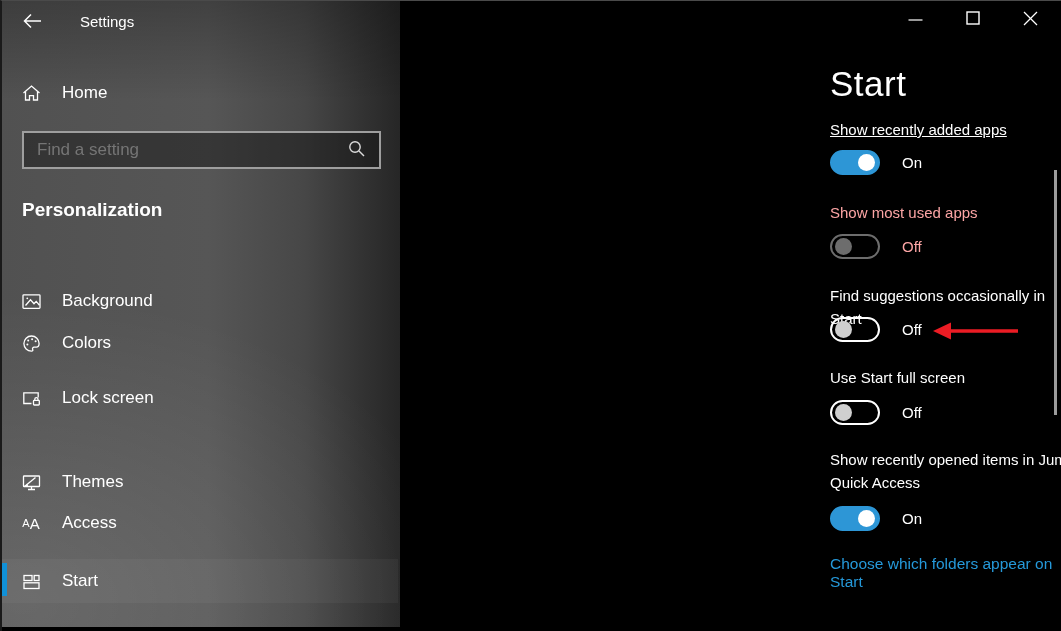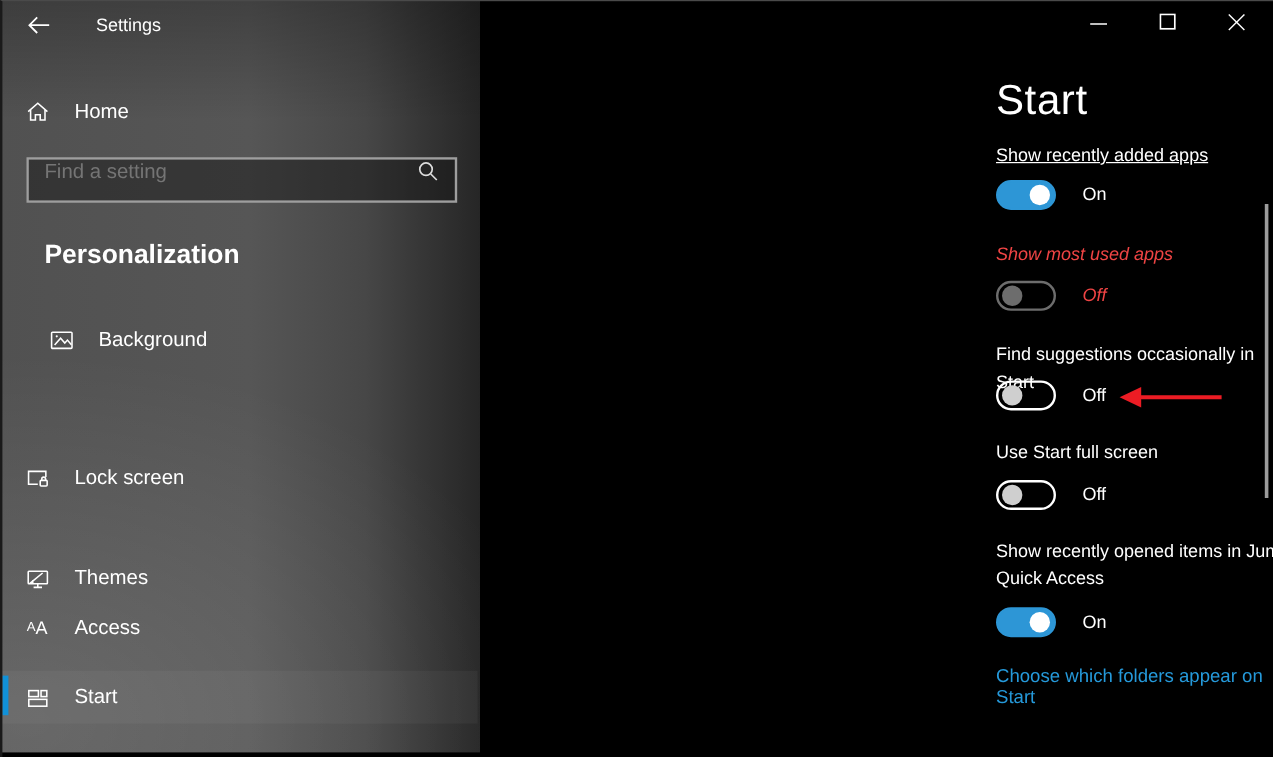--- a/index.html
+++ b/index.html
@@ -20,46 +20,46 @@
       linear-gradient(to right, #515151 0%, #565656 52%, #474747 76%, #323232 91%, #262626 100%);
   }
   .back-button{position:absolute;left:12px;top:4px;width:40px;height:34px;display:flex;align-items:center;justify-content:center;cursor:pointer;}
   .app-title{position:absolute;left:80px;top:13px;font-size:15px;color:#fff;}
   .side-row{position:absolute;left:0;width:398px;height:44px;display:flex;align-items:center;cursor:pointer;}
   .side-row .icon{position:absolute;left:20px;width:22px;height:22px;display:flex;align-items:center;justify-content:center;}
   .side-row .lbl{position:absolute;left:62px;font-size:17px;color:#fff;white-space:nowrap;}
   .row-home{top:71px;padding-left:40px;}
   .search-box{
     position:absolute;left:22px;top:131px;width:359px;height:38px;box-sizing:border-box;
-    border:2px solid #9e9e9e;background:rgba(18,18,18,0.45);display:flex;align-items:flex-start;
+    border:2px solid #9e9e9e;background:rgba(18,18,18,0.45);display:flex;align-items:center;
   }
   .search-box input{
     flex:1;background:transparent;border:none;outline:none;color:#cbcbcb;
     font-size:17px;font-family:"Liberation Sans",sans-serif;padding:0 0 0 13px;
   }
   .search-box .mag{width:26px;height:22px;margin-right:6px;flex:0 0 auto;}
-  .section-heading{position:absolute;left:22px;top:199px;font-size:22px;font-weight:bold;color:#fff;margin-left:15px;}
-  .row-background{top:261px;margin-left:20px;} .row-colors{top:321px;} .row-lockscreen{top:376px;}
+  .section-heading{position:absolute;left:22px;top:199px;font-size:19px;font-weight:bold;color:#fff;}
+  .row-background{top:279px;} .row-colors{top:321px;} .row-lockscreen{top:376px;}
   .row-themes{top:460px;} .row-fonts{top:501px;} .row-start{top:559px;}
   .row-start{background:rgba(255,255,255,0.04);}
   .accent-bar{position:absolute;left:2px;top:4px;width:5px;height:33px;background:var(--selbar,#1191d8);}
   .fonts-glyph{color:#fff;stroke:none;line-height:1;}
   .fonts-glyph .a1{font-size:11px;vertical-align:4px;}
   .fonts-glyph .a2{font-size:15px;}
 
   
   .main{position:absolute;left:400px;top:0;width:661px;height:631px;background:#000;}
   .page-title{position:absolute;left:430px;top:64px;font-size:35px;font-weight:300;color:#fff;letter-spacing:0.5px;}
   .row{position:absolute;left:430px;}
   .setting-label{font-size:15px;color:#fff;line-height:23px;}
   .r1{top:118px;text-decoration:underline;} .r2{top:201px;} .r3{top:284px;} .r4{top:366px;} .r5{top:448px;}
   .r1 .toggle{top:32px;} .r2 .toggle{top:33px;} .r3 .toggle{top:33px;} .r4 .toggle{top:34px;} .r5 .toggle{top:58px;}
   .r1 .state{top:36px;} .r2 .state{top:37px;} .r3 .state{top:37px;} .r4 .state{top:38px;} .r5 .state{top:62px;}
   .r5 .setting-label{width:578px;}
-  .row.disabled .setting-label,.row.disabled .state{color:#ef4444;font-style:italic;}
+  .row.disabled .setting-label,.row.disabled .state{color:#fca5a5;}
 
   .toggle{position:absolute;left:0;width:50px;height:25px;border-radius:13px;box-sizing:border-box;cursor:pointer;}
   .toggle .knob{position:absolute;top:2px;width:17px;height:17px;border-radius:50%;}
   .toggle.on{background:var(--accent,#2d96d6);border:2px solid var(--accent,#2d96d6);}
   .toggle.on .knob{right:3px;background:#fff;top:2px;}
   .toggle.off{background:transparent;border:2px solid #ffffff;}
   .toggle.off .knob{left:3px;background:#cfcfcf;}
   .toggle.off.dis{border-color:#6d6d6d;cursor:default;}
   .toggle.off.dis .knob{background:#6d6d6d;}
   .state{position:absolute;left:72px;font-size:15px;color:#fff;}
@@ -115,20 +115,32 @@
     <span class="icon">
       <svg width="21" height="21" viewBox="0 0 21 21" fill="none" stroke="#ffffff" stroke-width="1.3">
         <rect x="2" y="3.8" width="17" height="13.5" rx="0.8"></rect>
         <path d="M4.5 14.5 L9.5 8.8 L13 12.8 L15.2 10.4 L18.5 14.2"></path>
         <circle cx="6.3" cy="7.3" r="0.9" fill="#ffffff" stroke="none"></circle>
       </svg>
     </span>
     <span class="lbl">Background</span>
   </div>
 
+  <div class="side-row row-colors">
+    <span class="icon">
+      <svg width="21" height="21" viewBox="0 0 21 21" fill="none" stroke="#ffffff" stroke-width="1.3">
+        <path d="M10.5 3 a7.6 7.6 0 1 0 0 15.2 c1.2 0 1.6-0.8 1.2-1.7 c-0.5-1.1 0-2.3 1.4-2.3 h2.2 c1.6 0 2.8-1.3 2.8-3.6 A7.6 7.6 0 0 0 10.5 3 Z"></path>
+        <circle cx="7.2" cy="7.4" r="1" fill="#ffffff" stroke="none"></circle>
+        <circle cx="11.1" cy="6.2" r="1" fill="#ffffff" stroke="none"></circle>
+        <circle cx="14.6" cy="8.3" r="1" fill="#ffffff" stroke="none"></circle>
+        <circle cx="6.4" cy="11.6" r="1" fill="#ffffff" stroke="none"></circle>
+      </svg>
+    </span>
+    <span class="lbl">Colors</span>
+  </div>
 
   <div class="side-row row-lockscreen">
     <span class="icon">
       <svg width="21" height="21" viewBox="0 0 21 21" fill="none" stroke="#ffffff" stroke-width="1.3">
         <path d="M10.5 15.5 H2.8 V4.8 H17.2 V9.5"></path>
         <rect x="12.5" y="12.3" width="5.8" height="4.7" rx="0.8"></rect>
         <path d="M13.8 12.3 V11.2 a1.6 1.6 0 0 1 3.2 0 V12.3"></path>
       </svg>
     </span>
     <span class="lbl">Lock screen</span>

